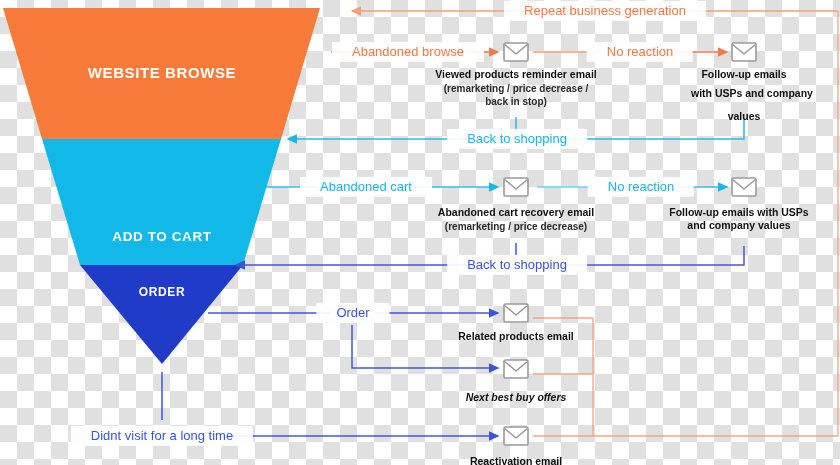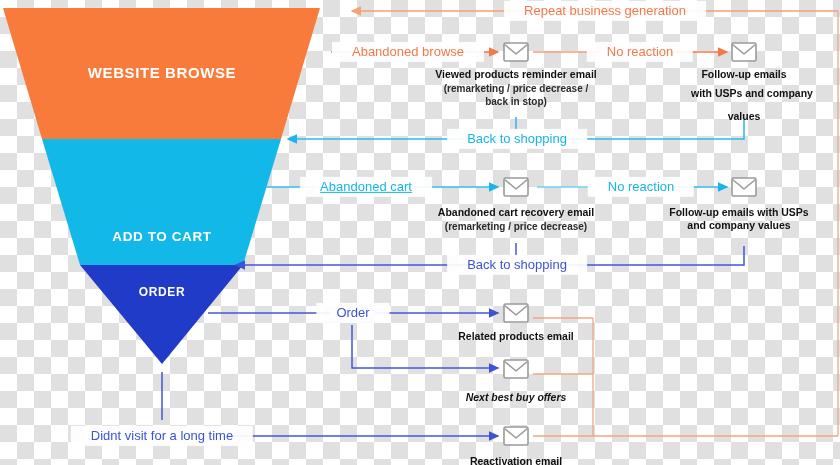--- a/index.html
+++ b/index.html
@@ -153,21 +153,21 @@
 <div class="lbl funnel-label" id="funnel-label-order">ORDER</div>
 
 <div class="lbl link-label link-orange" style="left:605px;top:11px;">Repeat business generation</div>
 
 <div class="lbl link-label link-orange" style="left:408px;top:52px;">Abandoned browse</div>
 
 <div class="lbl link-label link-orange" style="left:640px;top:52px;">No reaction</div>
 
 <div class="lbl link-label link-cyan" style="left:517px;top:139px;">Back to shopping</div>
 
-<div class="lbl link-label link-cyan" style="left:366px;top:187px;text-decoration:underline;">Abandoned cart</div>
+<div class="lbl link-label link-cyan" style="left:366px;top:187px;">Abandoned cart</div>
 
 <div class="lbl link-label link-cyan" style="left:641px;top:187px;">No reaction</div>
 
 <div class="lbl link-label link-blue" style="left:517px;top:265px;">Back to shopping</div>
 
 <div class="lbl link-label link-blue" style="left:353px;top:313px;">Order</div>
 
 <div class="lbl link-label link-blue" style="left:162px;top:436px;">Didnt visit for a long time</div>
 
 <div class="lbl email-title" style="left:516px;top:68px;">Viewed products reminder email</div>

